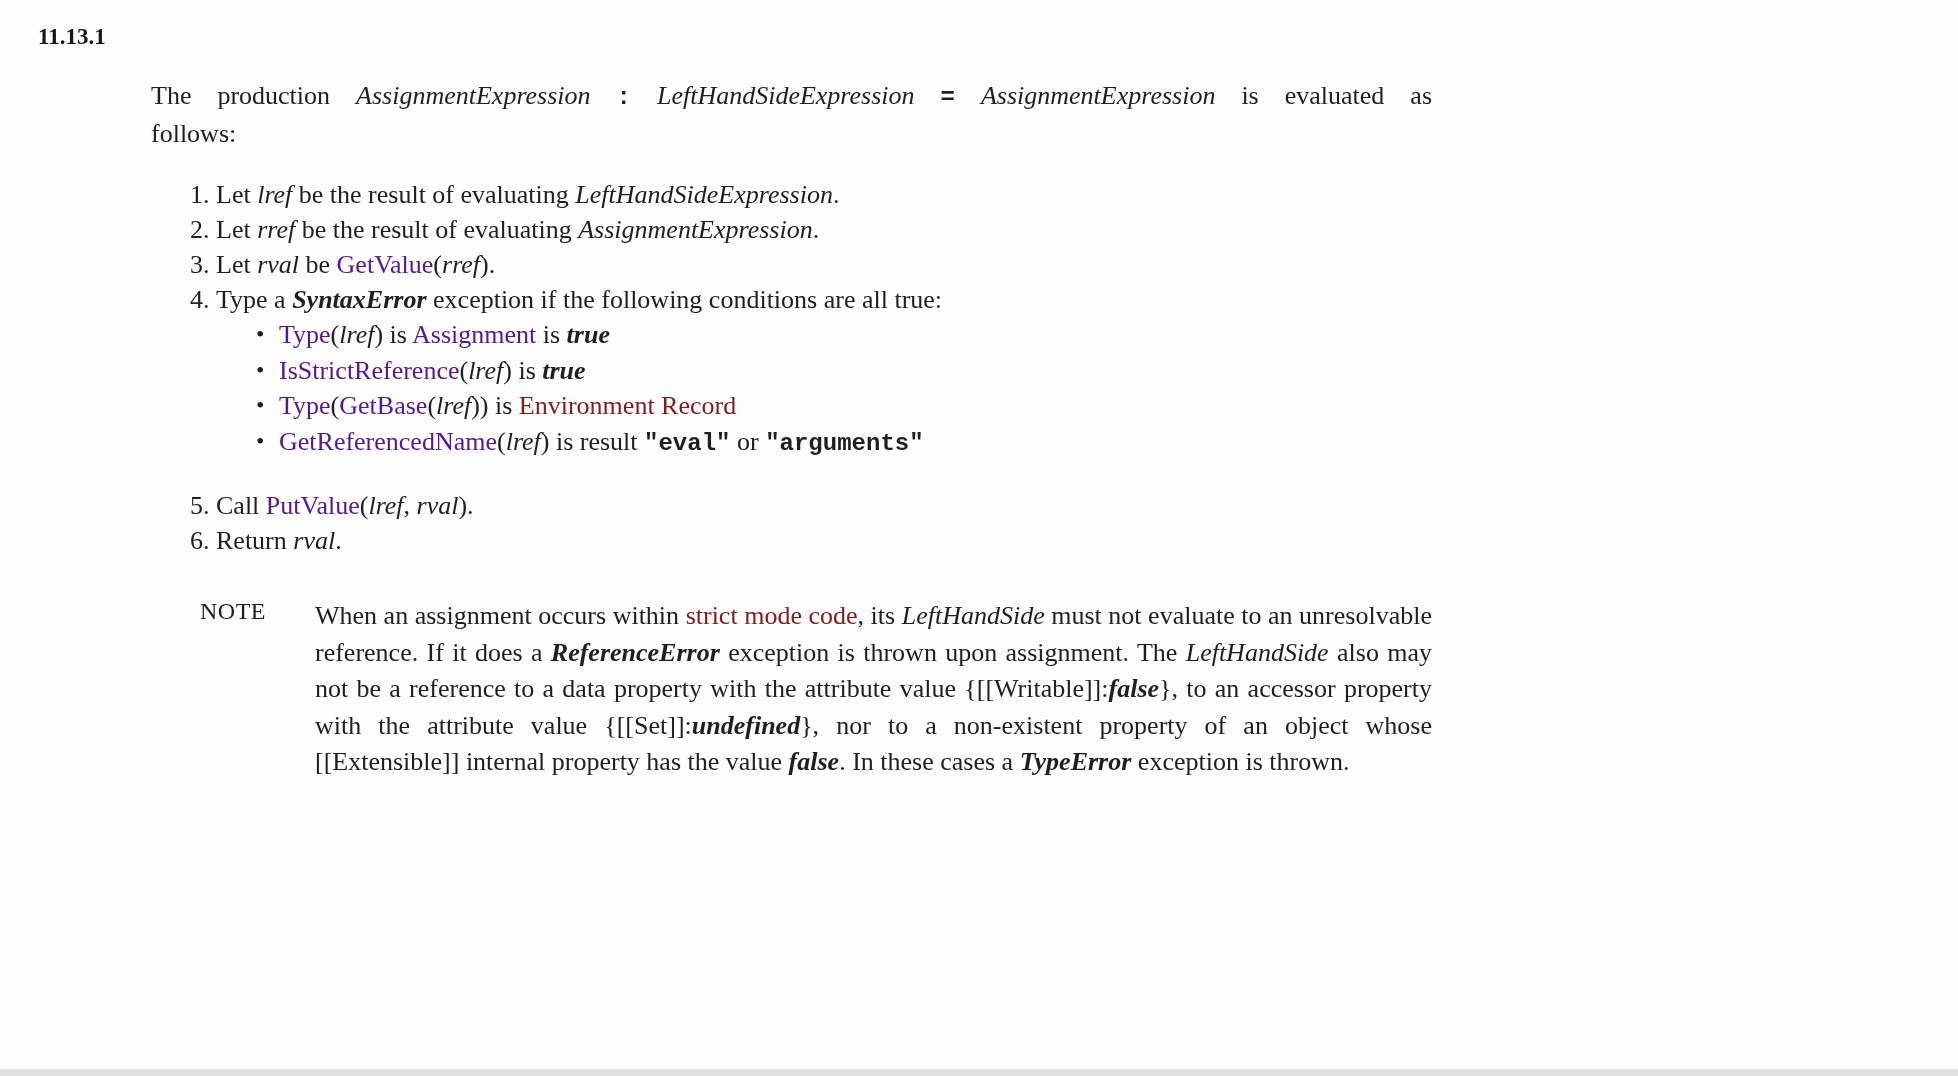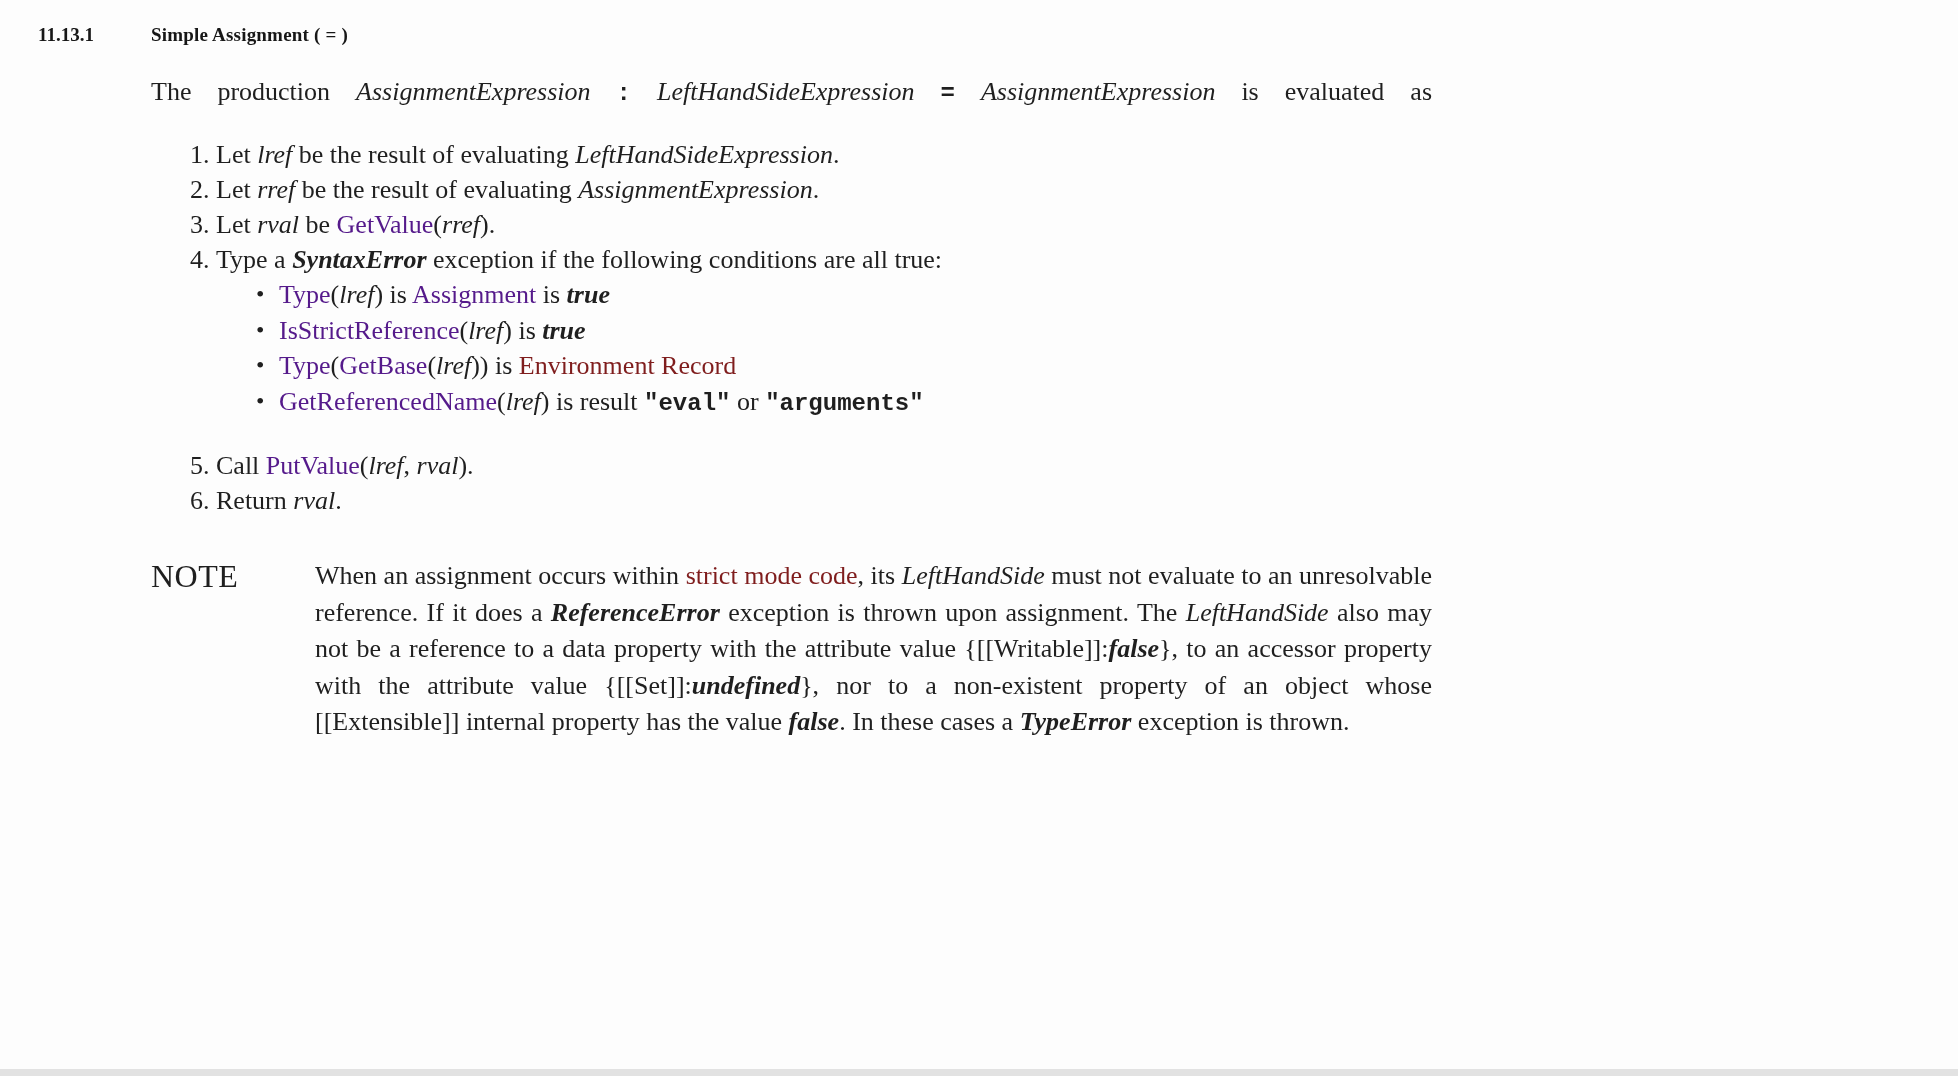--- a/index.html
+++ b/index.html
@@ -11,21 +11,21 @@
     font-size: 26px;
     overflow: hidden;
   }
   .doc { position: relative; width: 1958px; height: 1076px; padding-top: 24px; box-sizing: border-box; }
 
   .heading {
     display: flex;
     align-items: baseline;
     padding-left: 38px;
     font-weight: bold;
-    font-size: 19px;
+    font-size: 23px;
     color: #171717;
   }
   .sec-num { width: 113px; flex: none; }
   .sec-title { letter-spacing: 0.2px; }
 
   .content { margin-left: 151px; width: 1281px; }
 
   .intro { margin-top: 28px; line-height: 36px; }
   .jline { text-align: justify; text-align-last: justify; }
 
@@ -34,21 +34,21 @@
   .step-num { width: 26px; flex: none; }
   .step-text { flex: 1; }
 
   .conds { margin-left: 66px; line-height: 35.5px; }
   .cond { display: flex; }
   .bullet { width: 23px; flex: none; font-size: 24px; }
 
   .steps-after { margin-top: 27px; }
 
   .note { display: flex; margin-top: 40px; width: 1281px; }
-  .note-label { width: 164px; flex: none; font-size: 32px; letter-spacing: 0.5px; }
+  .note-label { width: 164px; flex: none; font-size: 24px; letter-spacing: 0.5px; text-align: center; }
   .note-text { flex: 1; text-align: justify; line-height: 36.5px; }
 
   
   .seg { white-space: pre-wrap; }
   .var { font-style: italic; }
   .bold { font-weight: bold; font-style: italic; }
   .code {
     font-family: "Liberation Mono", monospace;
     font-weight: bold;
     font-size: 24px;
@@ -64,27 +64,27 @@
     background: #e2e2e2;
   }
 </style>
 </head>
 <body>
 
 <div class="doc">
 
   <div class="heading">
     <span class="sec-num">11.13.1</span>
-    <span class="sec-title">Simple Assignment ( = )</span>
   </div>
 
   <div class="content">
 
     <div class="intro">
       <div class="jline"><span class="seg">The production </span><span class="seg var">AssignmentExpression</span><span class="seg"> </span><span class="seg code">:</span><span class="seg"> </span><span class="seg var">LeftHandSideExpression</span><span class="seg"> </span><span class="seg code">=</span><span class="seg"> </span><span class="seg var">AssignmentExpression</span><span class="seg"> is evaluated as</span></div>
+      <div><span class="seg">follows:</span></div>
     </div>
 
     <div class="steps">
 
       <div class="step">
         <span class="step-num">1.</span>
         <span class="step-text"><span class="seg">Let </span><span class="seg var">lref</span><span class="seg"> be the result of evaluating </span><span class="seg var">LeftHandSideExpression</span><span class="seg">.</span></span>
       </div>
       <div class="step">
         <span class="step-num">2.</span>

